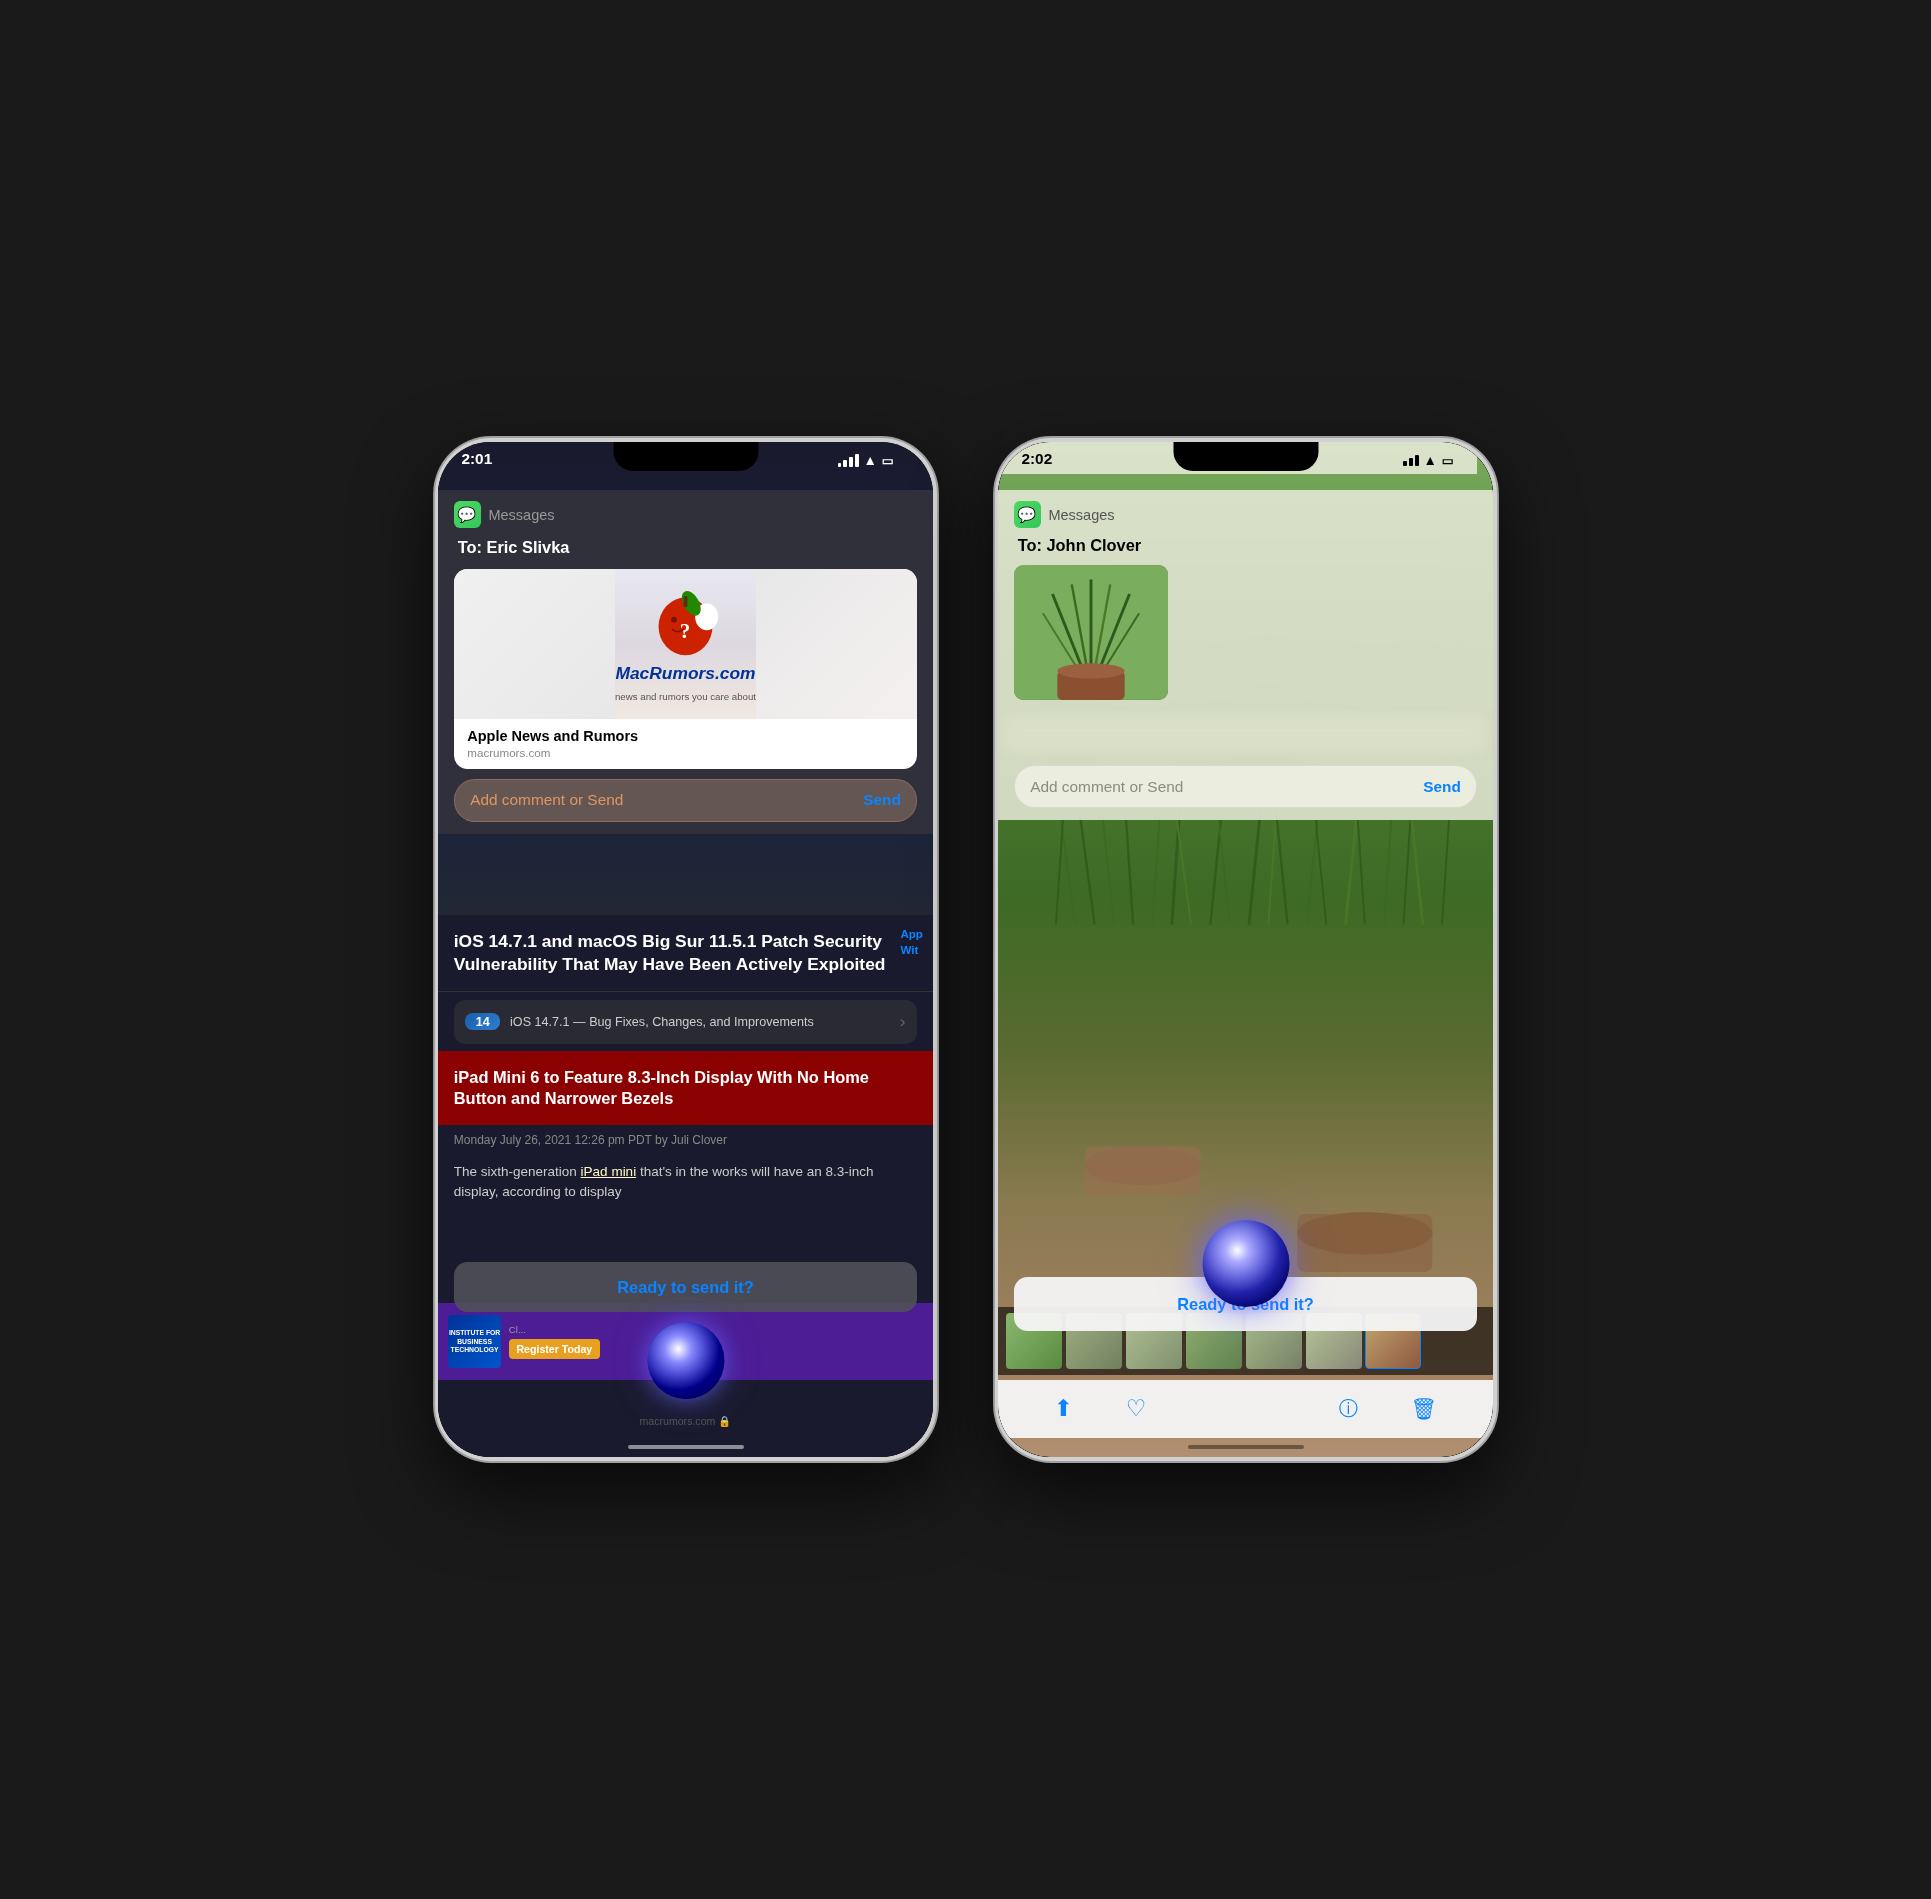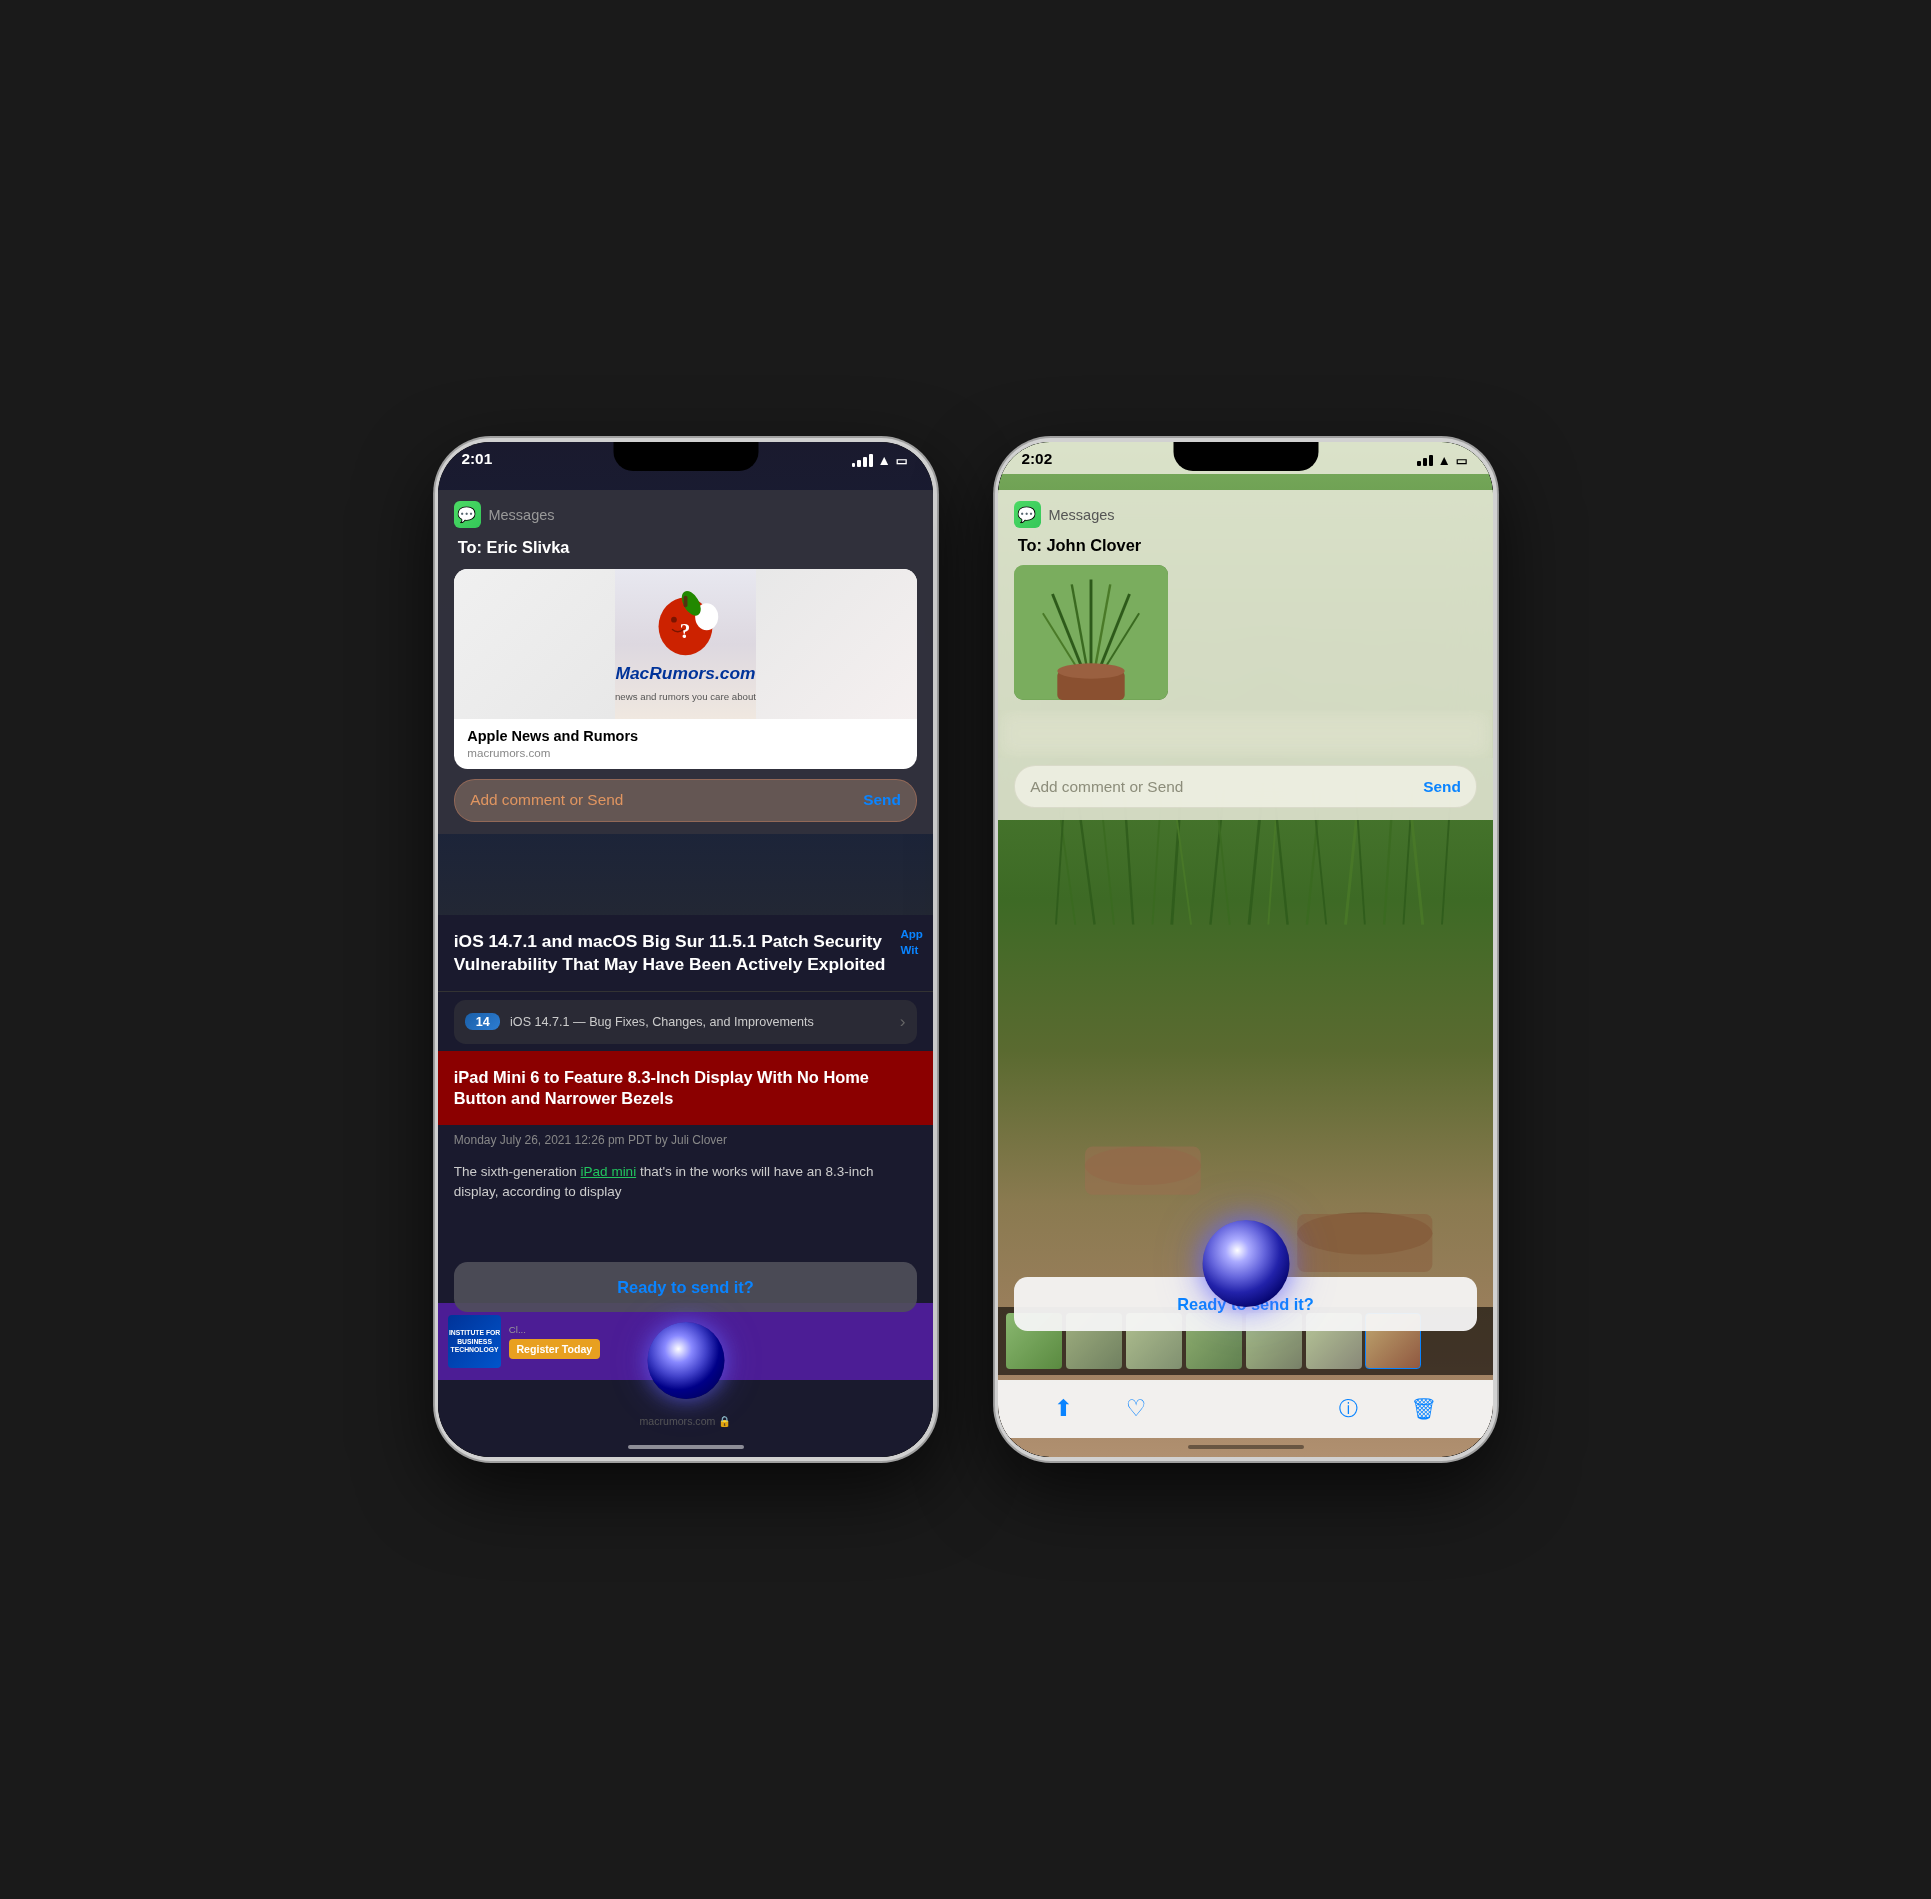--- a/index.html
+++ b/index.html
@@ -43,21 +43,21 @@
       width: 145px;
       height: 29px;
       background: #000;
       border-radius: 0 0 19.3px 19.3px;
       z-index: 100;
     }
 
     
     .status-bar {
       position: absolute;
-      top: 0; left: 0; right: 2px;
+      top: 0; left: 0; right: 16px;
       height: 32px;
       display: flex;
       align-items: flex-end;
       justify-content: space-between;
       padding: 0 23px 5.8px;
       z-index: 99;
       color: #000;
       font-size: 14.5px;
       font-weight: 600;
     }
@@ -270,21 +270,21 @@
 
     .article-body {
       background: #1a1a2e;
       padding: 7.7px 15.4px;
       color: #ccc;
       font-size: 13.5px;
       line-height: 1.5;
     }
 
     .article-link {
-      color: #22c55e;
+      color: #fef9c3;
       text-decoration: underline;
     }
 
     
     .ready-send-btn {
       position: absolute;
       bottom: 145px;
       left: 15.4px;
       right: 15.4px;
       background: rgba(80,80,90,0.9);

